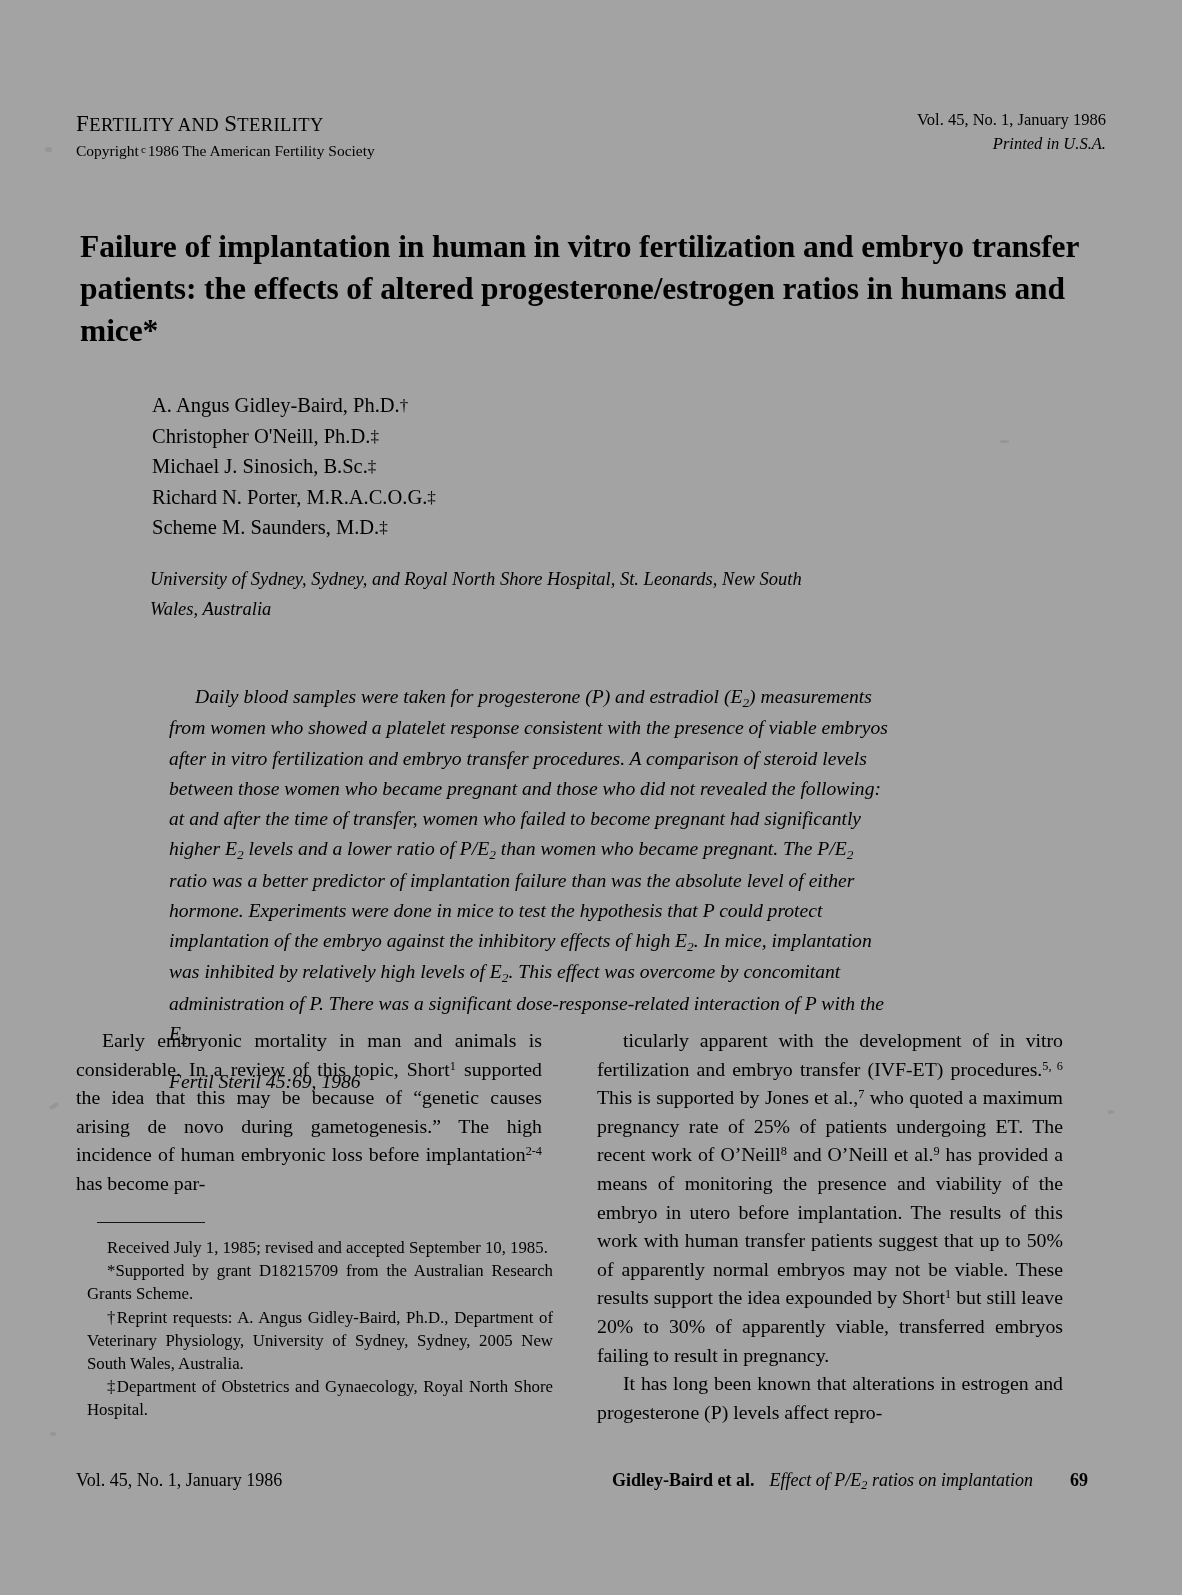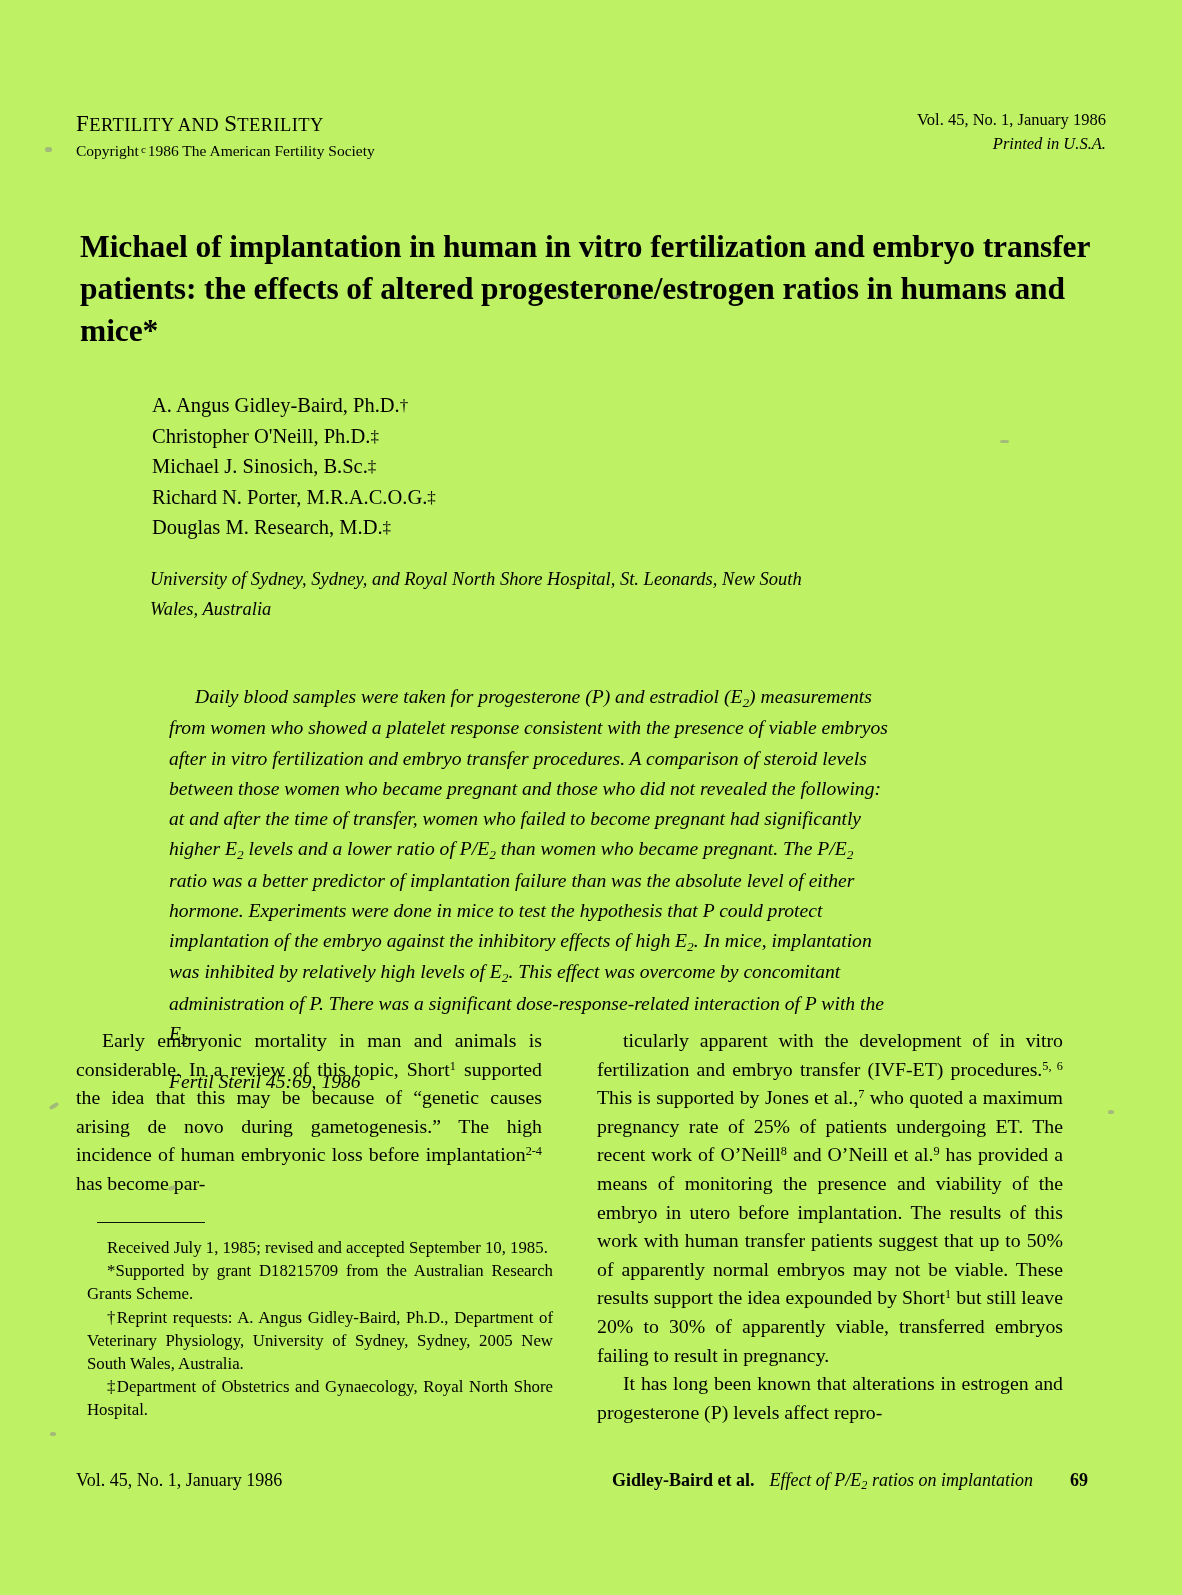--- a/index.html
+++ b/index.html
@@ -8,21 +8,21 @@
     background: #ffffff;
   }
   body {
     font-family: "Liberation Serif", "DejaVu Serif", serif;
     color: #000000;
   }
   #page {
     position: relative;
     width: 1182px;
     height: 1595px;
-    background: #bef264;
+    background: #a3a3a3;
     overflow: hidden;
   }
 
   
   .masthead {
     position: absolute;
     left: 76px;
     top: 108px;
     width: 1030px;
     display: flex;
@@ -192,28 +192,28 @@
     <div class="mast-left">
       <div class="journal-name"><span class="cap">F</span><span>ERTILITY AND </span><span class="cap">S</span><span>TERILITY</span></div>
       <div class="copyright"><span>Copyright</span><span class="copymark">c</span><span>1986 The American Fertility Society</span></div>
     </div>
     <div class="mast-right">
       <div class="volume-line">Vol. 45, No. 1, January 1986</div>
       <div class="printed-line">Printed in U.S.A.</div>
     </div>
   </div>
 
-  <h1 class="article-title">Michael of implantation in human in vitro fertilization and embryo transfer patients: the effects of altered progesterone/estrogen ratios in humans and mice*</h1>
+  <h1 class="article-title">Failure of implantation in human in vitro fertilization and embryo transfer patients: the effects of altered progesterone/estrogen ratios in humans and mice*</h1>
 
   <div class="authors">
       <div class="author-line"><span>A. Angus Gidley-Baird, Ph.D.</span><span class="dagger">†</span></div>
       <div class="author-line"><span>Christopher O'Neill, Ph.D.</span><span class="dagger">‡</span></div>
       <div class="author-line"><span>Michael J. Sinosich, B.Sc.</span><span class="dagger">‡</span></div>
       <div class="author-line"><span>Richard N. Porter, M.R.A.C.O.G.</span><span class="dagger">‡</span></div>
-      <div class="author-line"><span>Douglas M. Research, M.D.</span><span class="dagger">‡</span></div>
+      <div class="author-line"><span>Scheme M. Saunders, M.D.</span><span class="dagger">‡</span></div>
     </div>
 
   <div class="affiliation">University of Sydney, Sydney, and Royal North Shore Hospital, St. Leonards, New South Wales, Australia</div>
 
   <div class="abstract">
     <p class="indent">Daily blood samples were taken for progesterone (P) and estradiol (E<sub>2</sub>) measurements from women who showed a platelet response consistent with the presence of viable embryos after in vitro fertilization and embryo transfer procedures. A comparison of steroid levels between those women who became pregnant and those who did not revealed the following: at and after the time of transfer, women who failed to become pregnant had significantly higher E<sub>2</sub> levels and a lower ratio of P/E<sub>2</sub> than women who became pregnant. The P/E<sub>2</sub> ratio was a better predictor of implantation failure than was the absolute level of either hormone. Experiments were done in mice to test the hypothesis that P could protect implantation of the embryo against the inhibitory effects of high E<sub>2</sub>. In mice, implantation was inhibited by relatively high levels of E<sub>2</sub>. This effect was overcome by concomitant administration of P. There was a significant dose-response-related interaction of P with the E<sub>2</sub>.</p>
     <p class="cite-line">Fertil Steril 45:69, 1986</p>
   </div>
 
   <div class="col left">

